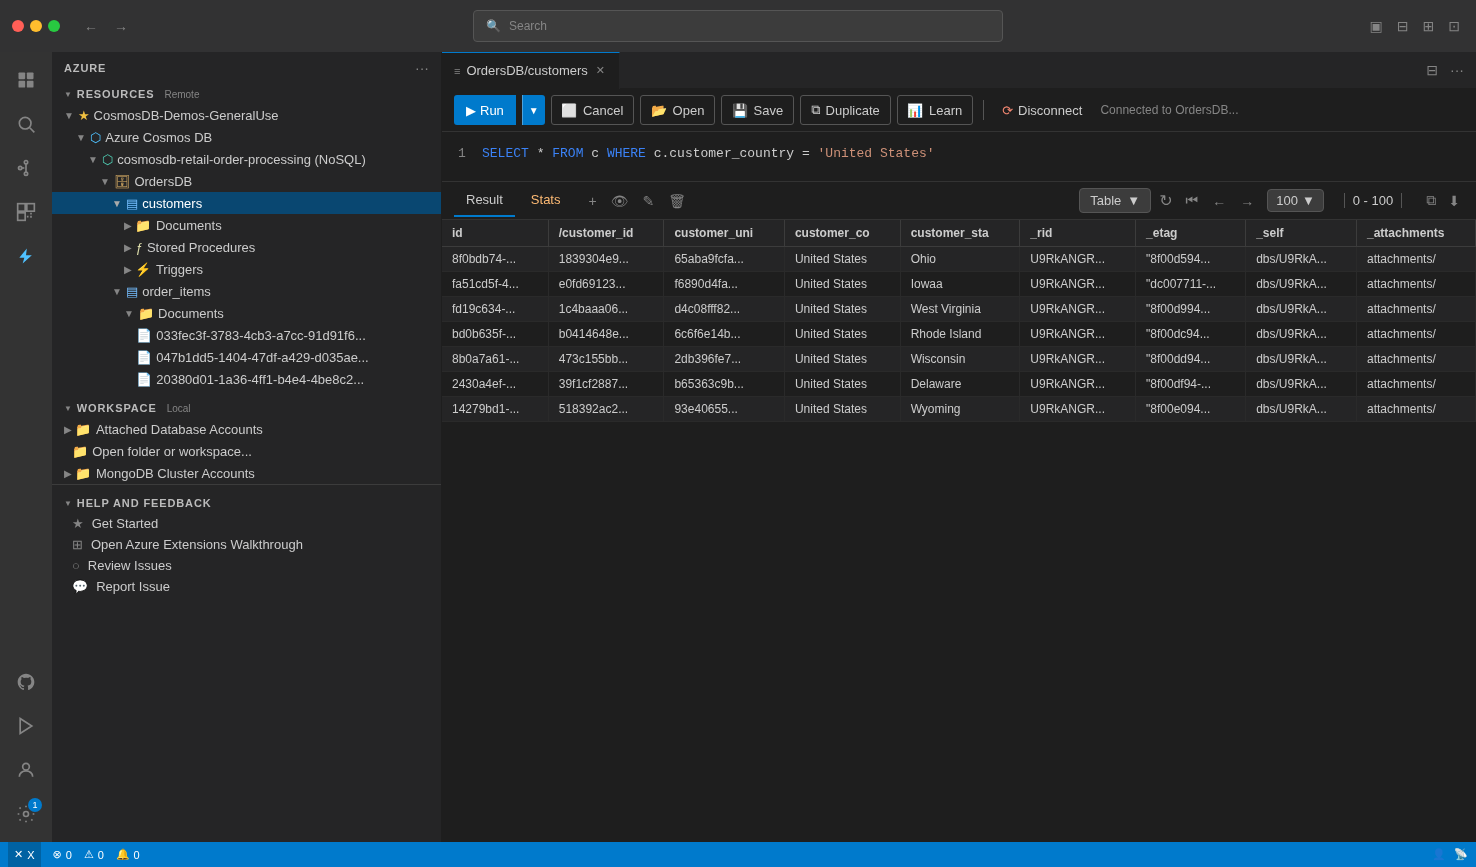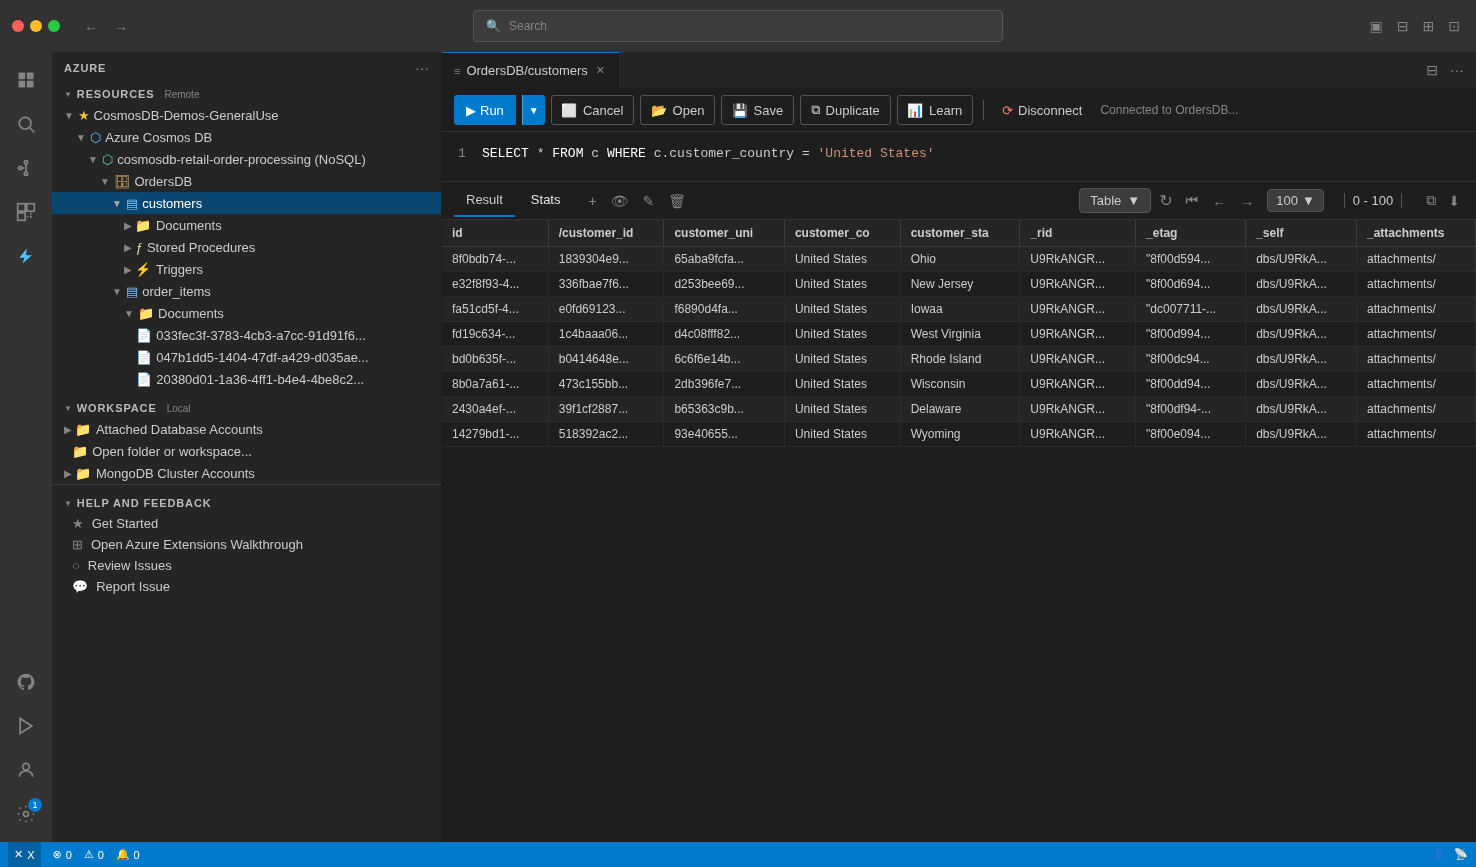--- a/index.html
+++ b/index.html
@@ -357,21 +357,21 @@
       width: 24px;
       font-size: 13px;
       font-family: 'Courier New', monospace;
       user-select: none;
     }
     .code-content {
       font-family: 'Courier New', monospace;
       font-size: 13px;
       color: #cccccc;
     }
-    .kw { color: #ffffff; }
+    .kw { color: #3b82f6; }
     .str { color: #ce9178; }
     .op { color: #cccccc; }
 
     
     .results-area {
       flex: 1;
       display: flex;
       flex-direction: column;
       overflow: hidden;
     }
@@ -383,21 +383,21 @@
       border-bottom: 1px solid #333;
       padding: 0 12px;
       background: #1e1e1e;
       height: 38px;
       flex-shrink: 0;
       gap: 4px;
     }
     .results-tab {
       padding: 8px 12px;
       font-size: 13px;
-      color: #e5e5e5;
+      color: #fdba74;
       cursor: pointer;
       border-bottom: 2px solid transparent;
     }
     .results-tab.active {
       color: #cccccc;
       border-bottom: 2px solid #007acc;
     }
     .results-tab-actions {
       display: flex;
       align-items: center;
@@ -926,31 +926,20 @@
           </thead>
           <tbody id="table-body">
           <tr>
                 <td>8f0bdb74-...</td>
                 <td>1839304e9...</td>
                 <td>65aba9fcfa...</td>
                 <td>United States</td>
                 <td>Ohio</td>
                 <td>U9RkANGR...</td>
                 <td>"8f00d594...</td>
-                <td>dbs/U9RkA...</td>
-                <td>attachments/</td>
-              </tr>
-              <tr>
-                <td>e32f8f93-4...</td>
-                <td>336fbae7f6...</td>
-                <td>d253bee69...</td>
-                <td>United States</td>
-                <td>New Jersey</td>
-                <td>U9RkANGR...</td>
-                <td>"8f00d694...</td>
                 <td>dbs/U9RkA...</td>
                 <td>attachments/</td>
               </tr>
               <tr>
                 <td>fa51cd5f-4...</td>
                 <td>e0fd69123...</td>
                 <td>f6890d4fa...</td>
                 <td>United States</td>
                 <td>Iowaa</td>
                 <td>U9RkANGR...</td>

